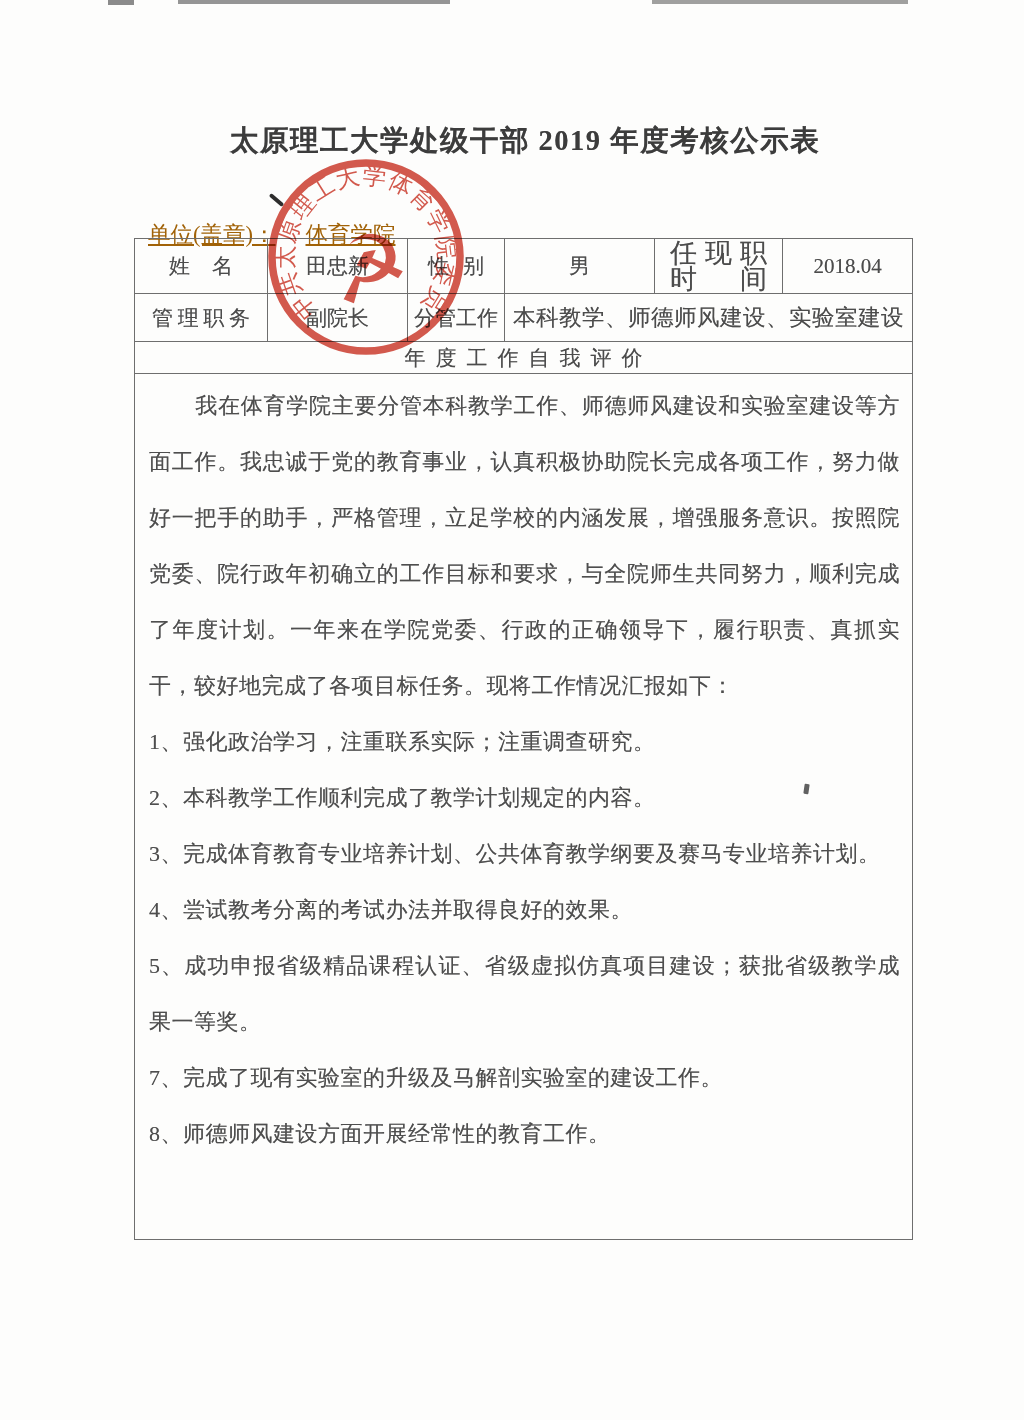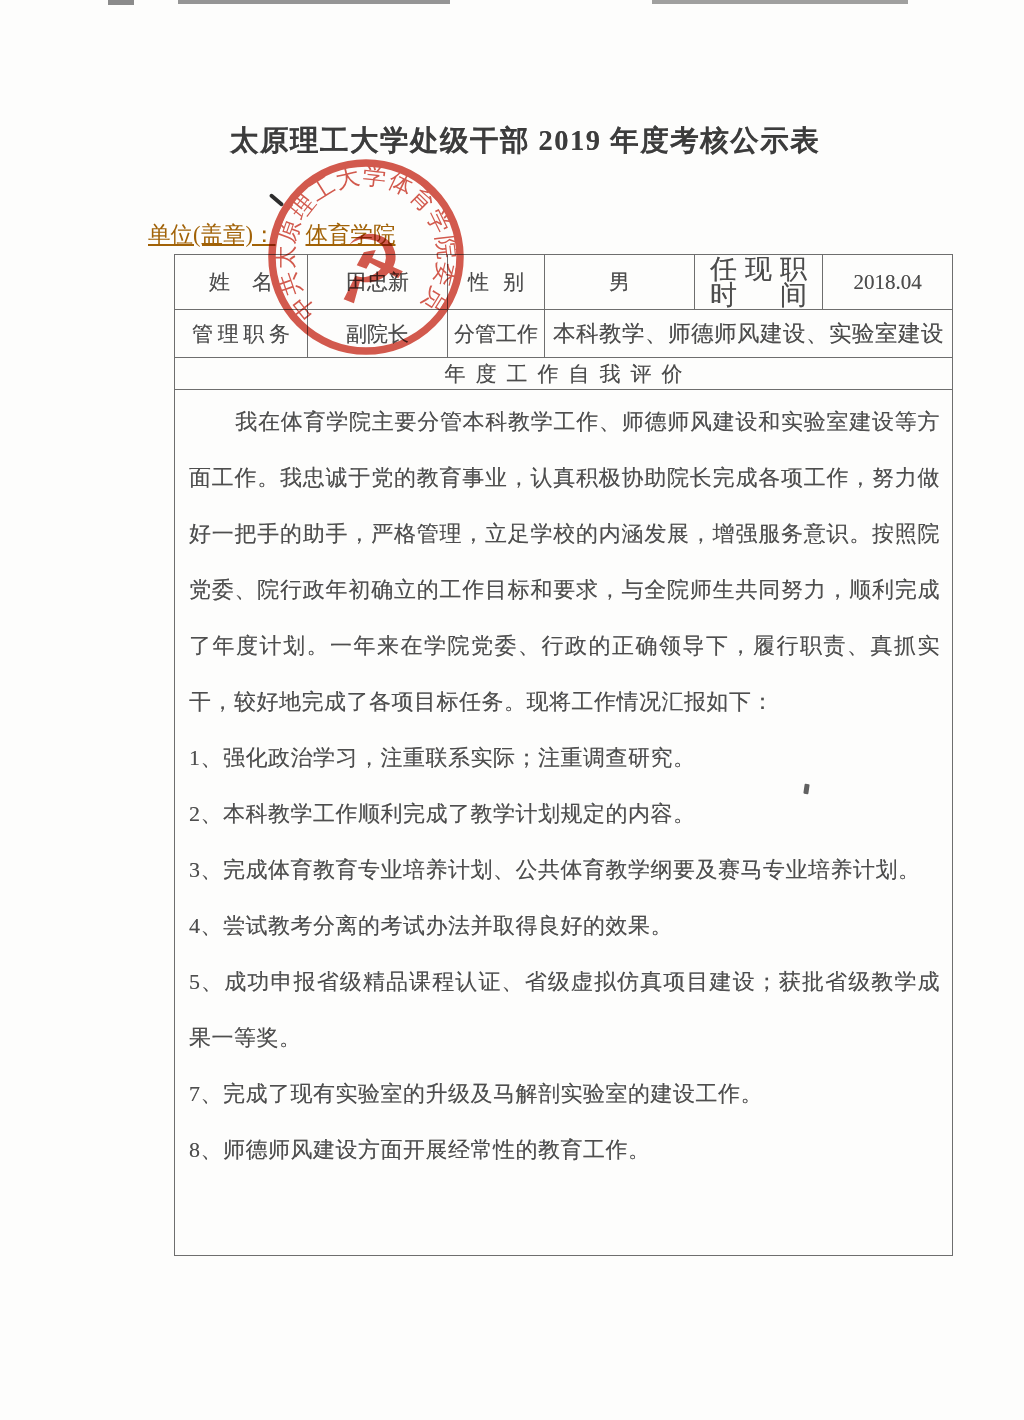--- a/index.html
+++ b/index.html
@@ -19,26 +19,26 @@
     position:absolute; top:122px; left:8px; width:100%;
     text-align:center; font-size:28.5px; font-weight:bold;
     letter-spacing:1.5px; color:#3c3c3c; padding-left:10px; box-sizing:border-box;
     text-shadow:0 0 .6px rgba(60,60,60,.55);
   }
   .unit-line { position:absolute; top:219px; left:148px; font-size:22.5px; color:#a16207;text-decoration:underline; }
   .unit-line .unit-value { margin-left:30px; }
 
   
   .form-table {
-    position:absolute; left:134px; top:254px; width:777px;
+    position:absolute; left:134px; top:238px; width:777px;
     border:1px solid #6e6e6e;
     display:grid;
     grid-template-columns:133px 140px 97px 150px 128px 1fr;
     grid-template-rows:55px 48px 32px 865px;
-    background:transparent; font-size:21px; color:#4c4c4c;margin-left:40px;
+    background:transparent; font-size:21px; color:#4c4c4c;
   }
   .cell {
     border-right:1px solid #6e6e6e; border-bottom:1px solid #6e6e6e;
     display:flex; align-items:center; justify-content:center;
     box-sizing:border-box; text-shadow:0 0 .5px rgba(70,70,70,.5);
   }
   .cell.last-col { border-right:none; }
   .jlabel {
     display:block; width:100%; box-sizing:border-box;
     text-align:justify; text-align-last:justify;

